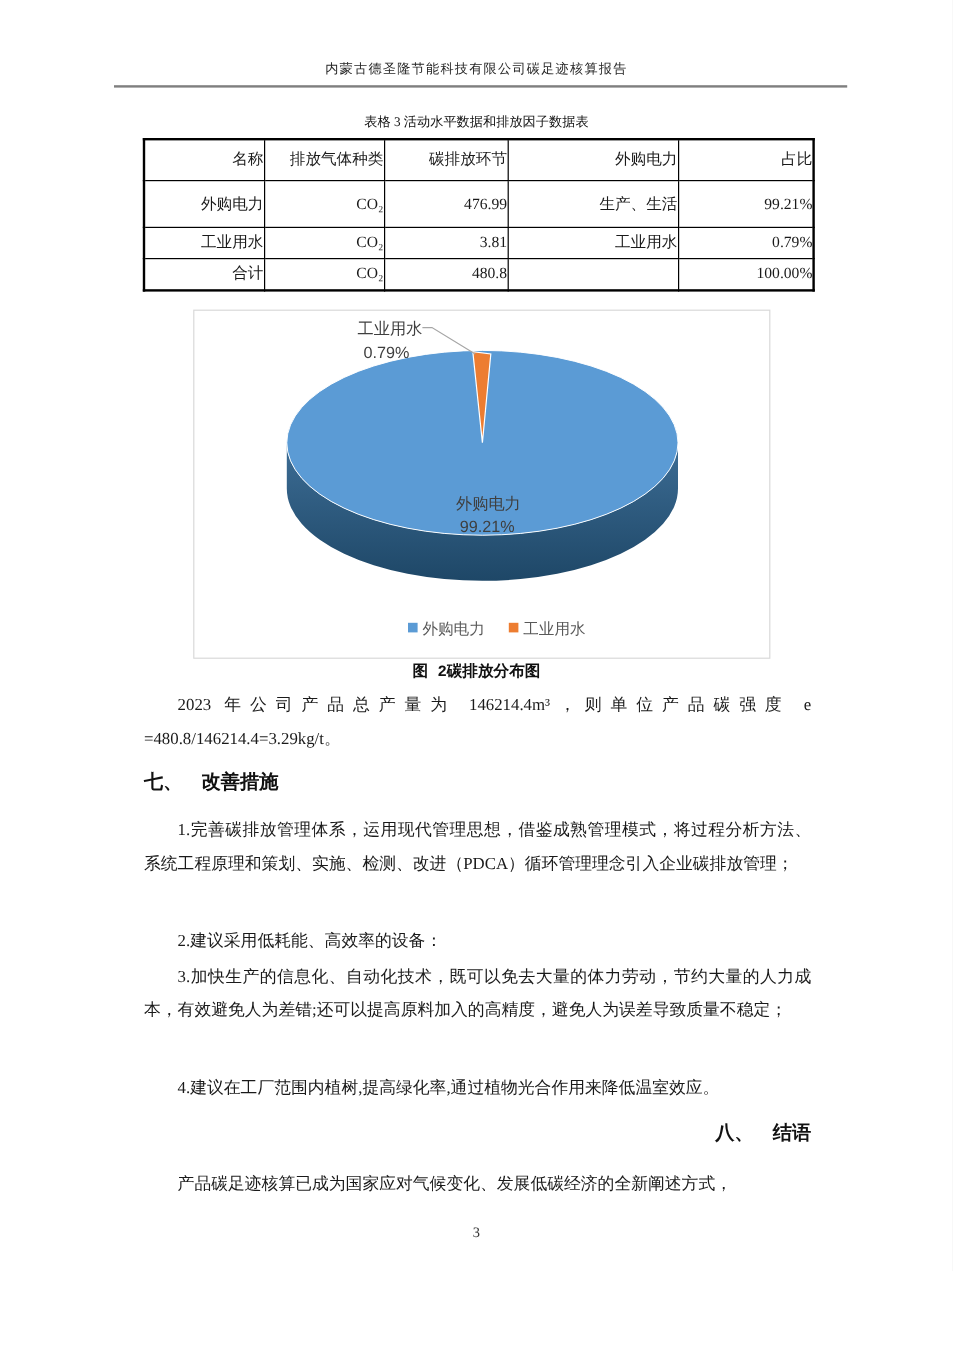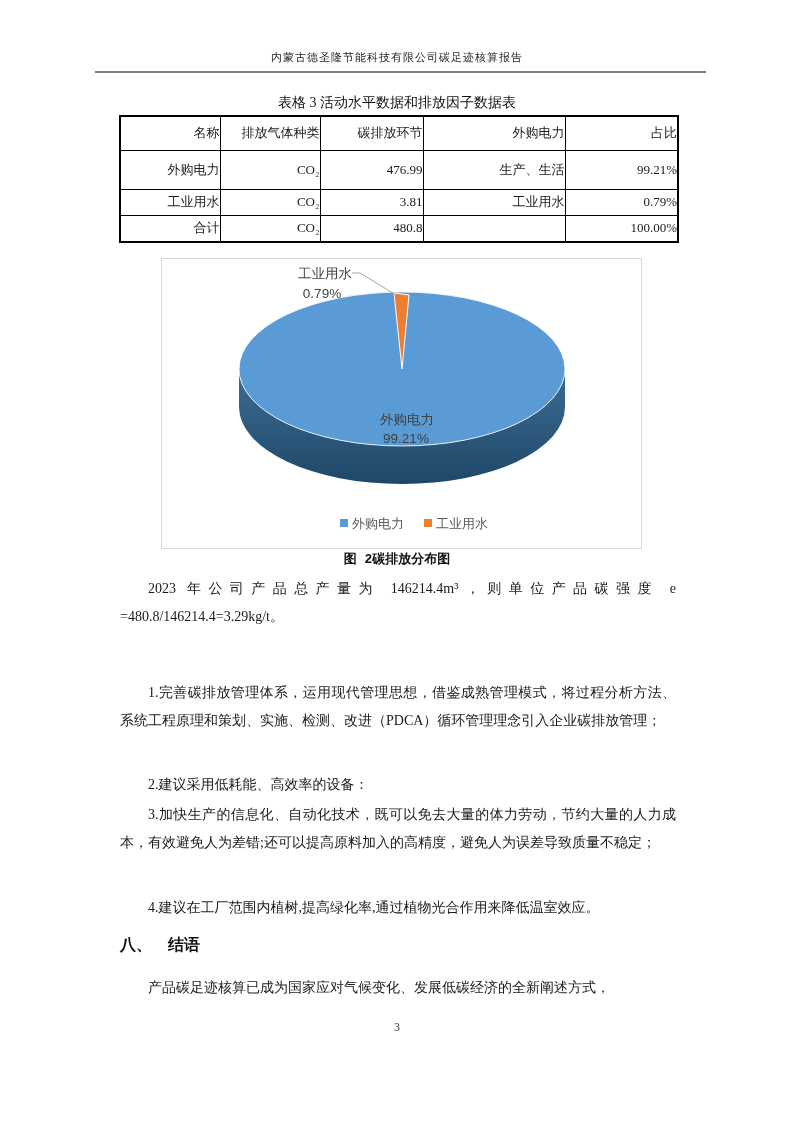--- a/index.html
+++ b/index.html
@@ -11,21 +11,21 @@
     font-family:"Liberation Serif","DejaVu Serif",serif;
     color:#1a1a1a;
     overflow:hidden;
   }
   .abs{position:absolute;}
   .centered{left:0;width:794px;text-align:center;}
 
   .header-title{top:50px;font-size:11px;color:#262626;letter-spacing:1px;}
   .header-rule{top:71px;left:95px;width:611px;height:2px;background:#7f7f7f;}
 
-  .table-title{top:94px;font-size:14px;color:#111;}
+  .table-title{top:94px;font-size:11px;color:#111;}
 
   .data-table{
     left:119px;top:115px;
     border-collapse:collapse;
     table-layout:fixed;
     font-size:13px;
   }
   .data-table{border:2px solid #000;}
   .data-table td,.data-table th{
     border:1px solid #000;
@@ -136,25 +136,26 @@
       <text class="legend-label" x="190" y="269">外购电力</text>
       <rect x="262" y="260" width="8" height="8" fill="#ED7D31"></rect>
       <text class="legend-label" x="274" y="269">工业用水</text>
     </svg>
   </div>
 
   <div class="abs centered figure-caption">图 2碳排放分布图</div>
 
   <div class="abs body-block indent" style="top:575px;">2023 年公司产品总产量为 146214.4m³，则单位产品碳强度 e =480.8/146214.4=3.29kg/t。</div>
 
+  <div class="abs sec-heading" style="top:642px;">七、　改善措施</div>
 
   <div class="abs body-block indent" style="top:679px;">1.完善碳排放管理体系，运用现代管理思想，借鉴成熟管理模式，将过程分析方法、系统工程原理和策划、实施、检测、改进（PDCA）循环管理理念引入企业碳排放管理；</div>
   <div class="abs body-block indent" style="top:771px;">2.建议采用低耗能、高效率的设备：</div>
   <div class="abs body-block indent" style="top:801px;">3.加快生产的信息化、自动化技术，既可以免去大量的体力劳动，节约大量的人力成本，有效避免人为差错;还可以提高原料加入的高精度，避免人为误差导致质量不稳定；</div>
   <div class="abs body-block indent" style="top:894px;">4.建议在工厂范围内植树,提高绿化率,通过植物光合作用来降低温室效应。</div>
 
-  <div class="abs sec-heading" style="top:934px;">八、　结语</div>
+  <div class="abs sec-heading" style="top:934px;text-align:right;">八、　结语</div>
 
   <div class="abs body-block indent" style="top:974px;">产品碳足迹核算已成为国家应对气候变化、发展低碳经济的全新阐述方式，</div>
 
   <div class="abs centered page-number">3</div>
 
 </div>
 
 </body></html>

